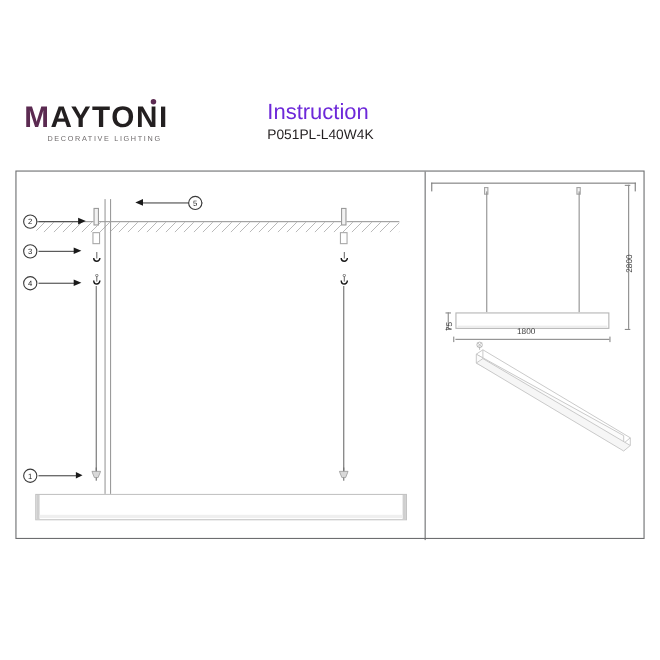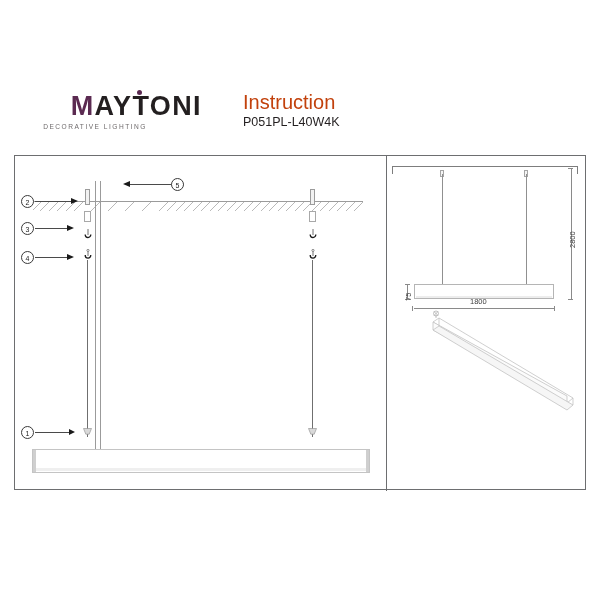--- a/index.html
+++ b/index.html
@@ -28,21 +28,20 @@
     width: 180px;
   }
   #logo-wordmark {
     font-size: 27px;
     font-weight: bold;
     letter-spacing: 1.4px;
     line-height: 1;
     color: #231f20;
     white-space: nowrap;
     position: relative;
-    text-align: right;
   }
   #logo-wordmark .m-purple { color: #5b2a51; }
   #logo-wordmark .i-stem { color: #231f20; position: relative; }
   #logo-dot {
     position: absolute;
     width: 5px; height: 5px;
     border-radius: 50%;
     background: #5b2a51;
     left: 115px; top: -3px;
   }
@@ -56,21 +55,21 @@
     white-space: nowrap;
   }
   #title-block {
     position: absolute;
     left: 243px; top: 92px;
     text-align: left;
   }
   #doc-title {
     font-size: 20px;
     line-height: 1.05;
-    color: #c2410c;
+    color: #6d28d9;
     white-space: nowrap;
   }
   #doc-model {
     font-size: 12.5px;
     line-height: 1.2;
     margin-top: 2px;
     color: #231f20;
     white-space: nowrap;
   }
 

